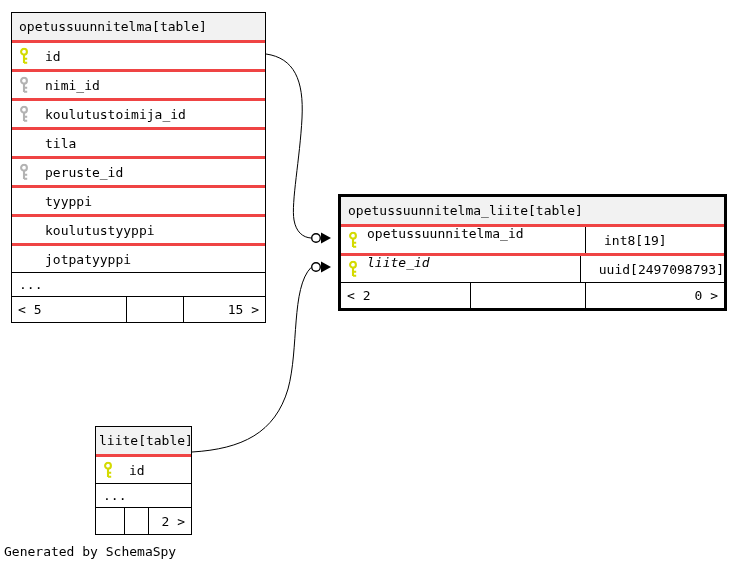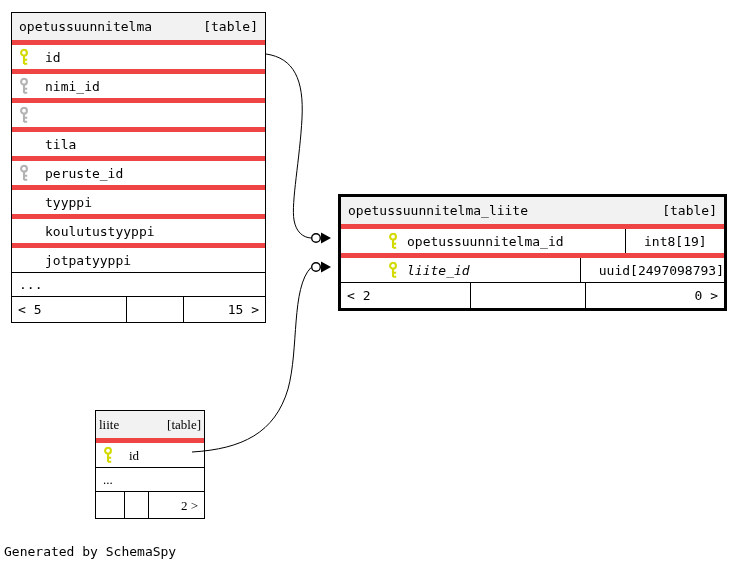--- a/index.html
+++ b/index.html
@@ -14,29 +14,29 @@
     background:#ffffff;color:#000;
     font-family:"DejaVu Sans Mono","Liberation Mono",monospace;
     font-size:13px;line-height:1;
   }
   .db-table{
     position:absolute;background:#fff;border:1px solid #000;box-sizing:border-box;
   }
   .db-table.focal{border-width:3px;}
   .t-header{
     height:27px;background:var(--header-bg);
-    display:flex;justify-content:space-between;align-items:center;
+    display:flex;align-items:center;
     padding:0 7px;box-sizing:border-box;overflow:hidden;white-space:nowrap;
   }
   .t-header.tight{padding:0 3px;}
   .t-row{
-    height:29px;border-top:5px solid #ef4444;position:relative;
+    height:29px;border-top:3px solid #ef4444;position:relative;
     display:flex;align-items:center;box-sizing:border-box;white-space:nowrap;
   }
-  .name-cell{position:relative;height:100%;display:flex;align-items:center;box-sizing:border-box;margin-left:40px;}
+  .name-cell{position:relative;height:100%;display:flex;box-sizing:border-box;}
   .key-icon{position:absolute;left:7px;top:50%;transform:translateY(-50%);width:10px;height:17px;display:block;}
   .key-icon.pk{color:var(--pk-color);}
   .key-icon.fk{color:var(--fk-color);}
   .col-name{margin-left:33px;}
   .focal .col-name{margin-left:26px;}
   .col-type{
     border-left:1px solid #000;height:100%;flex:1;
     display:flex;align-items:center;padding-left:18px;box-sizing:border-box;
   }
   .t-ellipsis{
@@ -71,20 +71,21 @@
           <circle cx="5" cy="4.2" r="2.9" fill="none" stroke="currentColor" stroke-width="2.1"></circle>
           <path d="M5 7.2 L5 15.6 M5 11.2 L8.2 11.2 M5 15.3 L8.2 15.3" stroke="currentColor" stroke-width="2.1" fill="none"></path>
         </svg></span>
     <span class="col-name">nimi_id</span>
   </div>
   <div class="t-row">
     <span class="key-icon fk"><svg width="10" height="17" viewBox="0 0 10 17">
           <circle cx="5" cy="4.2" r="2.9" fill="none" stroke="currentColor" stroke-width="2.1"></circle>
           <path d="M5 7.2 L5 15.6 M5 11.2 L8.2 11.2 M5 15.3 L8.2 15.3" stroke="currentColor" stroke-width="2.1" fill="none"></path>
         </svg></span>
+    <span class="col-name">koulutustoimija_id</span>
   </div>
   <div class="t-row">
     <span class="col-name">tila</span>
   </div>
   <div class="t-row">
     <span class="key-icon fk"><svg width="10" height="17" viewBox="0 0 10 17">
           <circle cx="5" cy="4.2" r="2.9" fill="none" stroke="currentColor" stroke-width="2.1"></circle>
           <path d="M5 7.2 L5 15.6 M5 11.2 L8.2 11.2 M5 15.3 L8.2 15.3" stroke="currentColor" stroke-width="2.1" fill="none"></path>
         </svg></span>
     <span class="col-name">peruste_id</span>
@@ -131,21 +132,21 @@
     </div>
     <div class="col-type">uuid[2497098793]</div>
   </div>
   <div class="t-footer">
     <div class="f-cell" style="width:129px;">&lt; 2</div>
     <div class="f-cell" style="width:115px;"></div>
     <div class="f-cell f-next">0 &gt;</div>
   </div>
 </div>
 
-<div class="db-table" style="left:95px;top:410px;width:110px;font-family:Liberation Serif, serif;">
+<div class="db-table" style="left:95px;top:426px;width:97px;">
   <div class="t-header tight">
     <span>liite</span>
     <span>[table]</span>
   </div>
   <div class="t-row">
     <span class="key-icon pk"><svg width="10" height="17" viewBox="0 0 10 17">
           <circle cx="5" cy="4.2" r="2.9" fill="none" stroke="currentColor" stroke-width="2.1"></circle>
           <path d="M5 7.2 L5 15.6 M5 11.2 L8.2 11.2 M5 15.3 L8.2 15.3" stroke="currentColor" stroke-width="2.1" fill="none"></path>
         </svg></span>
     <span class="col-name">id</span>

